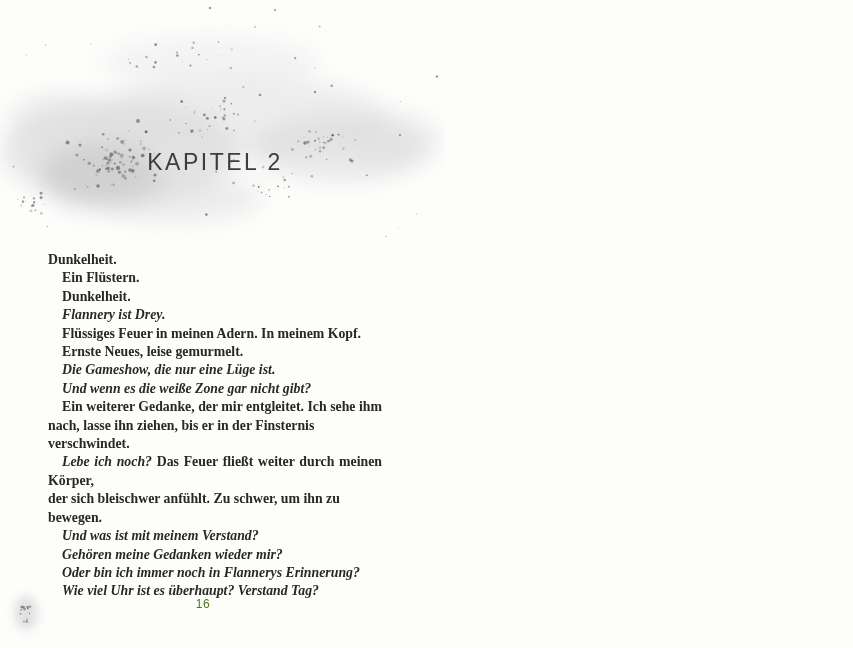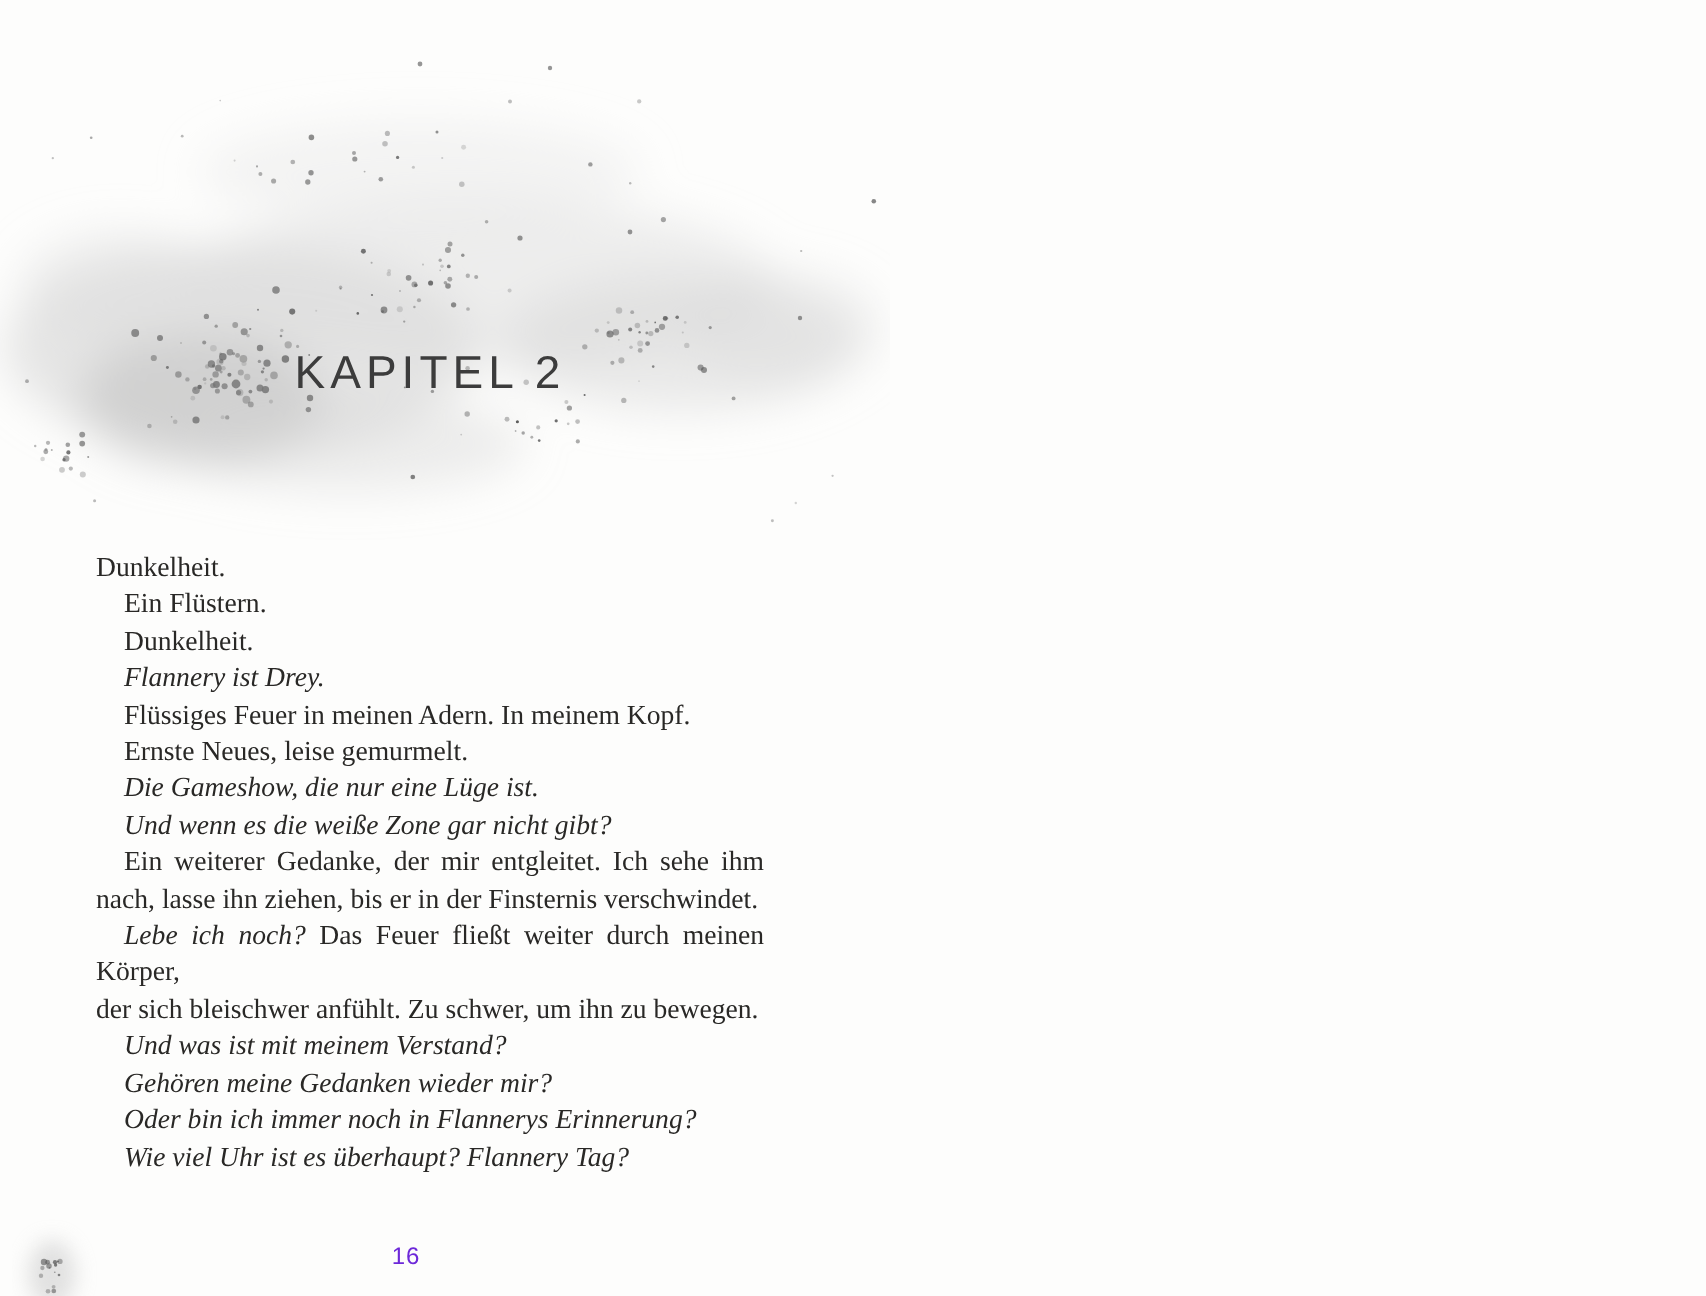--- a/index.html
+++ b/index.html
@@ -3,21 +3,21 @@
 <meta charset="utf-8">
 <style>
   html, body { margin: 0; padding: 0; }
   body {
     width: 853px; height: 648px;
     background: #fdfdfc;
     overflow: hidden;
     font-family: "Liberation Serif", serif;
     position: relative;
   }
-  .spread { position: absolute; inset: 0; margin-top: 24px; }
+  .spread { position: absolute; inset: 0; }
   .page { position: absolute; top: 0; bottom: 0; }
   .page.left  { left: 0;  width: 426px; }
   .page.right { left: 426px; width: 427px; }
 
   .splatter { position: absolute; left: 0; top: 0; pointer-events: none; }
   .splatter-small { position: absolute; left: 6px; top: 585px; pointer-events: none; }
 
   .chapter-heading {
     position: absolute;
     left: 48px; top: 149px; width: 334px;
@@ -31,32 +31,32 @@
   }
 
   .text {
     position: absolute;
     font-size: 13.8px;
     line-height: 18.4px;
     color: #292826;
   }
   .text.left-text  { left: 48px;  top: 251px; width: 334px; }
 
-  .line { white-space: normal; }
+  .line { white-space: normal; font-weight: bold; }
   .line.indent { text-indent: 14px; }
   .line.justify { text-align: justify; text-align-last: justify; }
   .it { font-style: italic; }
 
   .pagenum {
     position: absolute;
     top: 597px;
     font-family: "Liberation Sans", sans-serif;
     font-size: 12px;
     letter-spacing: 0.5px;
-    color: #6d28d9;
+    color: #4d7c0f;
     text-align: center;
   }
   .pagenum.left-num  { left: 36px;  width: 334px; }
 </style>
 </head>
 <body>
 
 <div class="spread">
 
   <section class="page left">
@@ -323,21 +323,21 @@
         <div class="line indent"><span>Ernste Neues, leise gemurmelt.</span></div>
         <div class="line indent"><span class="it">Die Gameshow, die nur eine Lüge ist.</span></div>
         <div class="line indent"><span class="it">Und wenn es die weiße Zone gar nicht gibt?</span></div>
         <div class="line justify indent"><span>Ein weiterer Gedanke, der mir entgleitet. Ich sehe ihm</span></div>
         <div class="line"><span>nach, lasse ihn ziehen, bis er in der Finsternis verschwindet.</span></div>
         <div class="line justify indent"><span class="it">Lebe ich noch?</span><span> Das Feuer fließt weiter durch meinen Körper,</span></div>
         <div class="line"><span>der sich bleischwer anfühlt. Zu schwer, um ihn zu bewegen.</span></div>
         <div class="line indent"><span class="it">Und was ist mit meinem Verstand?</span></div>
         <div class="line indent"><span class="it">Gehören meine Gedanken wieder mir?</span></div>
         <div class="line indent"><span class="it">Oder bin ich immer noch in Flannerys Erinnerung?</span></div>
-        <div class="line indent"><span class="it">Wie viel Uhr ist es überhaupt? Flannery Tag?</span></div>
+        <div class="line indent"><span class="it">Wie viel Uhr ist es überhaupt? Verstand Tag?</span></div>
       </div>
 
     <div class="pagenum left-num">16</div>
 
     <svg class="splatter-small" width="50" height="62" viewBox="0 0 50 62">
       <defs>
         <filter id="blurSm" x="-80%" y="-80%" width="260%" height="260%">
           <feGaussianBlur stdDeviation="5"></feGaussianBlur>
         </filter>
       </defs>

